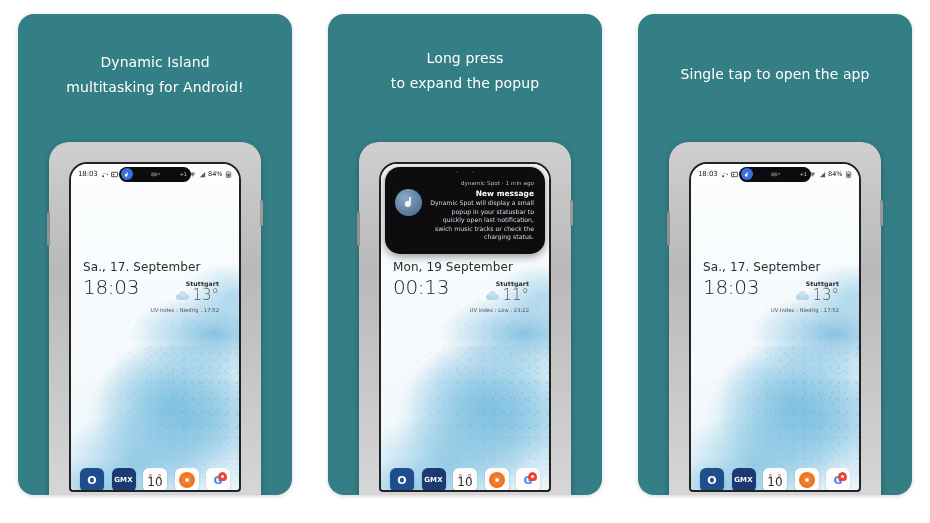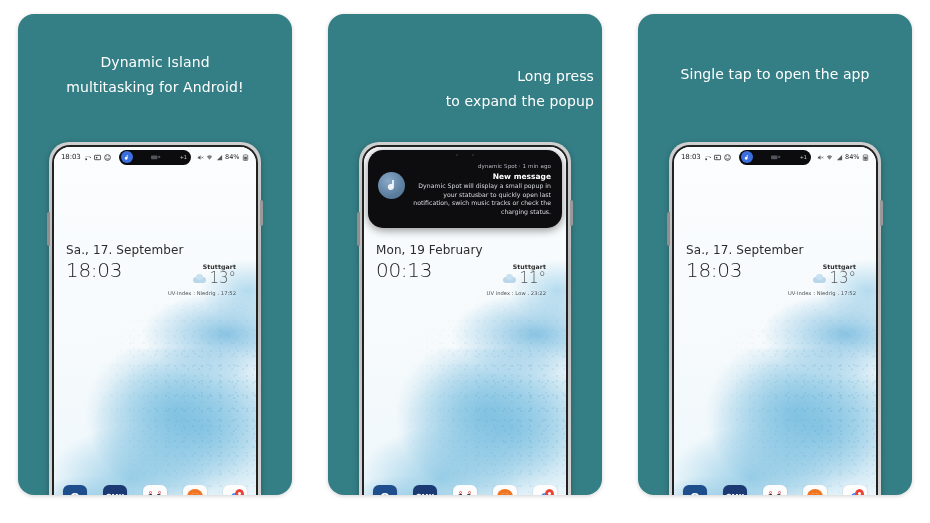--- a/index.html
+++ b/index.html
@@ -38,32 +38,32 @@
     text-align: center;
     color: #ffffff;
     font-size: 14px;
     line-height: 25px;
     font-weight: 400;
     letter-spacing: 0.1px;
     padding: 0 8px;
     white-space: pre-line;
   }
   .card.c3 .headline { top: 48px; font-size: 14px; }
-  .card.c2 .headline { top: 50px; text-align: right; }
+  .card.c2 .headline { top: 32px; }
 
   
   .phone {
     position: absolute;
     left: 31px;
     top: 128px;
     width: 212px;
     height: 370px;
     border-radius: 20px 20px 6px 6px;
     background: linear-gradient(180deg,#cfcfcf 0%, #b9b9b9 35%, #d8d8d8 100%);
-    padding: 3px;
+    padding: 20px;
     box-shadow: 0 2px 6px rgba(0,0,0,0.25);
   }
   .phone::before { 
     content:"";
     position:absolute; left:-2px; top:70px; width:3px; height:34px;
     background:#8f8f8f; border-radius:2px 0 0 2px;
   }
   .phone::after { 
     content:"";
     position:absolute; right:-2px; top:58px; width:3px; height:26px;
@@ -404,21 +404,21 @@
                 </svg>
             </span>
             <div class="notif-body">
               <div class="notif-src">dynamic Spot · 1 min ago</div>
               <div class="notif-title">New message</div>
               <div class="notif-text">Dynamic Spot will display a small popup in your statusbar to quickly open last notification, swich music tracks or check the charging status.</div>
             </div>
           </div>
 
           <div class="lock">
-            <div class="lock-date">Mon, 19 February</div>
+            <div class="lock-date">Mon, 19 September</div>
             <div class="lock-time">00:13</div>
           </div>
 
           <div class="weather">
             <div class="w-city">Stuttgart</div>
             <div class="w-row">
               <span class="w-cloud"></span>
               <span class="w-temp">11°</span>
             </div>
             <div class="w-uv">UV index : Low .  23:22</div>

